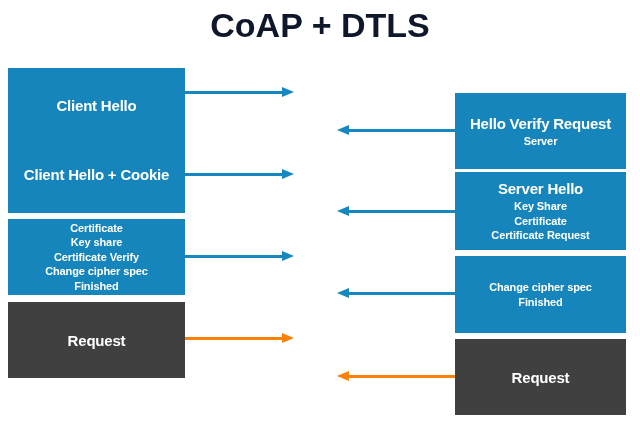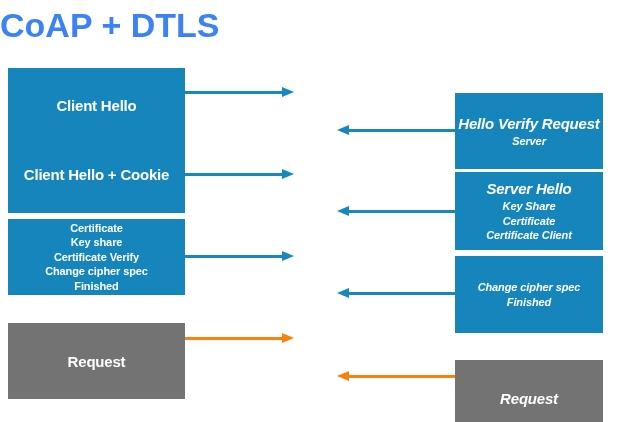--- a/index.html
+++ b/index.html
@@ -12,41 +12,42 @@
     height: 422px;
     background: #ffffff;
     overflow: hidden;
   }
 
   .title {
     position: absolute;
     top: 6px;
     left: 0;
     width: 100%;
+    text-align: center;
     font-size: 34px;
     font-weight: bold;
-    color: #3b82f6;
+    color: #0f172a;
     letter-spacing: 0px;
   }
 
   .box {
     position: absolute;
     display: flex;
     flex-direction: column;
     align-items: center;
     justify-content: center;
     color: #ffffff;
     text-align: center;
     font-weight: bold;
   }
   .box.blue   { background: #1685BC; }
-  .box.orange { background: #737373; margin-top: 21px; }
+  .box.orange { background: #404040; }
 
   .left-col  { left: 8px;   width: 177px; }
-  .right-col { left: 455px; width: 148px; font-style: italic; }
+  .right-col { left: 455px; width: 171px; }
 
   .lb1 { top: 68px;  height: 75px; }
   .lb2 { top: 135px; height: 78px; }
   .lb3 { top: 219px; height: 76px; }
   .lb4 { top: 302px; height: 76px; }
 
   .rb1 { top: 93px;  height: 76px; }
   .rb2 { top: 172px; height: 78px; }
   .rb3 { top: 256px; height: 77px; }
   .rb4 { top: 339px; height: 76px; }
@@ -141,21 +142,21 @@
 
   <div class="box blue right-col rb1">
     <div class="heading">Hello Verify Request</div>
     <div class="line-sm">Server</div>
   </div>
 
   <div class="box blue right-col rb2">
     <div class="heading">Server Hello</div>
     <div class="line-sm">Key Share</div>
     <div class="line-sm">Certificate</div>
-    <div class="line-sm">Certificate Client</div>
+    <div class="line-sm">Certificate Request</div>
   </div>
 
   <div class="box blue right-col rb3">
     <div class="line-sm">Change cipher spec</div>
     <div class="line-sm">Finished</div>
   </div>
 
   <div class="box orange right-col rb4">
     <div class="label-lg">Request</div>
   </div>

